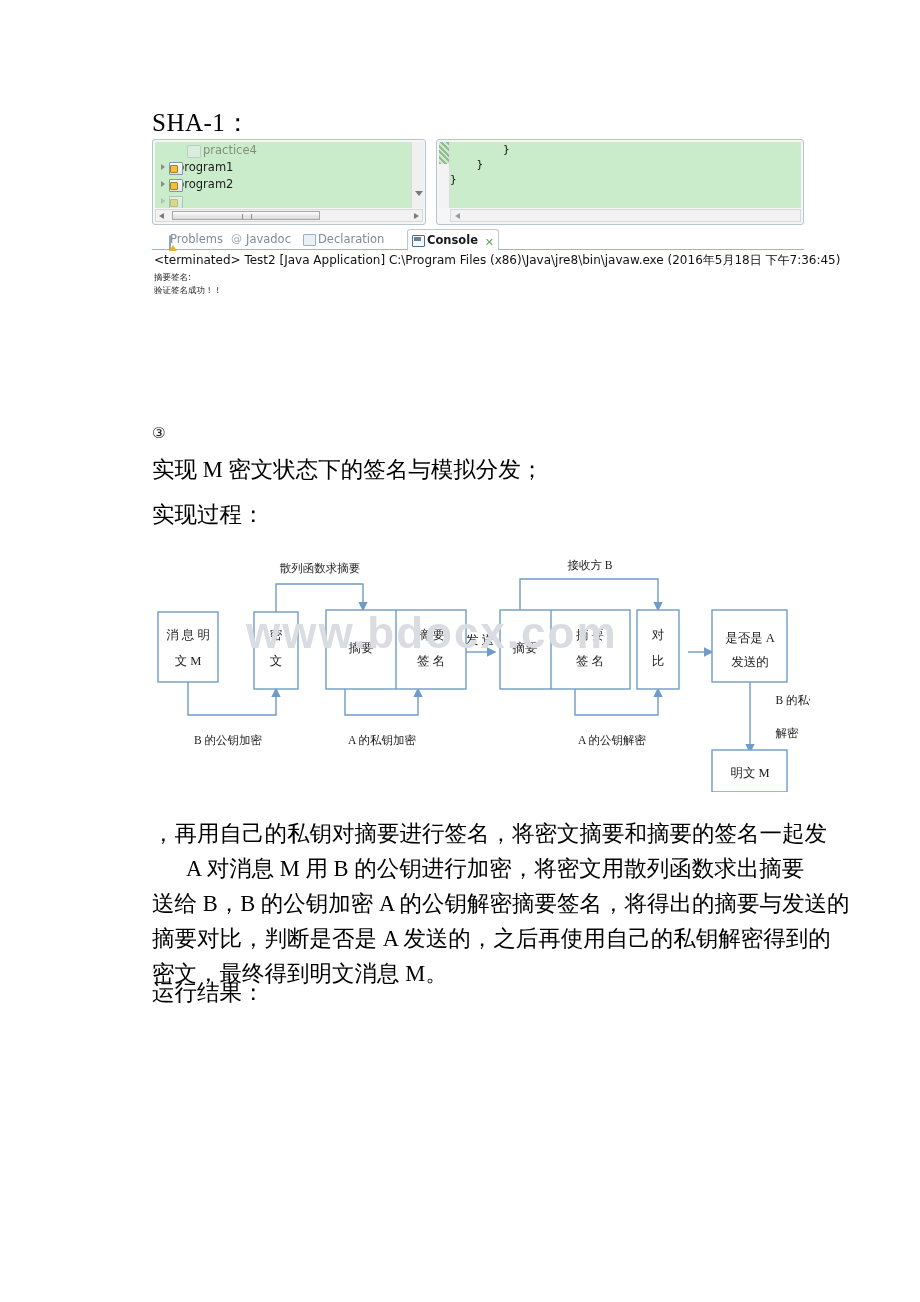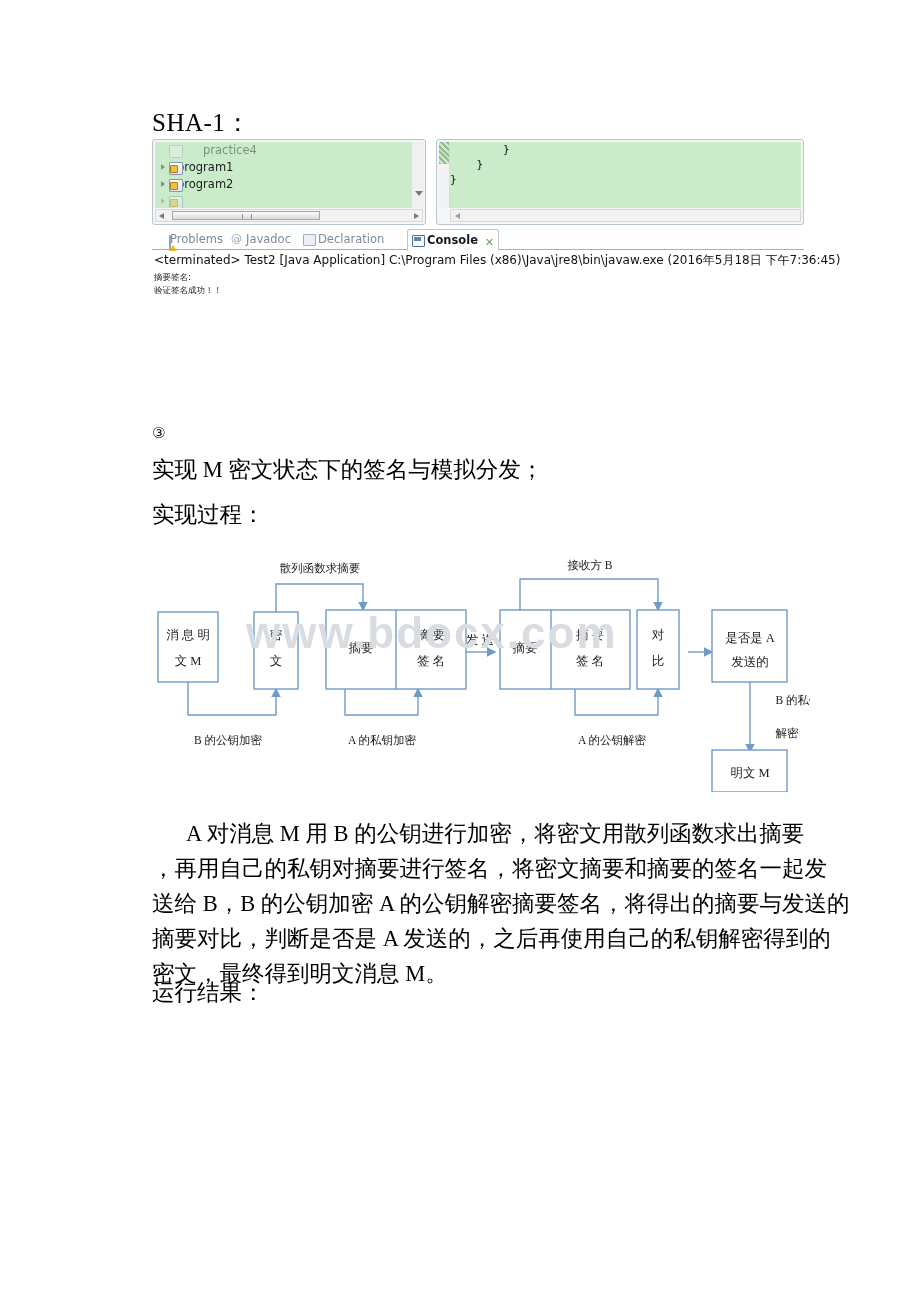--- a/index.html
+++ b/index.html
@@ -108,21 +108,21 @@
   .tree-row {
     position: relative;
     height: 17px;
     line-height: 17px;
     font-family: "DejaVu Sans", sans-serif;
     font-size: 11.5px;
     color: #1b1b1b;
     padding-left: 22px;
     white-space: nowrap;
   }
-  .tree-row.r0 { padding-left: 48px; }
+  .tree-row.r0 { padding-left: 30px; margin-left: 18px; }
   .tree-arrow {
     position: absolute;
     left: 6px;
     top: 5px;
     width: 0; height: 0;
     border-left: 4px solid #8b8b8b;
     border-top: 3.5px solid transparent;
     border-bottom: 3.5px solid transparent;
   }
   .tree-ico {
@@ -545,22 +545,22 @@
         <text x="232" y="192">A 的私钥加密</text>
         <text x="462" y="192">A 的公钥解密</text>
         <text x="648" y="152">B 的私钥</text>
         <text x="637" y="185">解密</text>
       </g>
     </svg>
   </div>
   <div class="wm">www.bdocx.com</div>
 
   <div class="body-block">
+    <span class="para-line">，再用自己的私钥对摘要进行签名，将密文摘要和摘要的签名一起发</span>
     <span class="para-line indent">A 对消息 M 用 B 的公钥进行加密，将密文用散列函数求出摘要</span>
-    <span class="para-line">，再用自己的私钥对摘要进行签名，将密文摘要和摘要的签名一起发</span>
     <span class="para-line">送给 B，B 的公钥加密 A 的公钥解密摘要签名，将得出的摘要与发送的</span>
     <span class="para-line">摘要对比，判断是否是 A 发送的，之后再使用自己的私钥解密得到的</span>
     <span class="para-line">密文，最终得到明文消息 M。</span>
   </div>
 
   <div class="para-line run-result">运行结果：</div>
 
 </div>
 
 </body></html>

